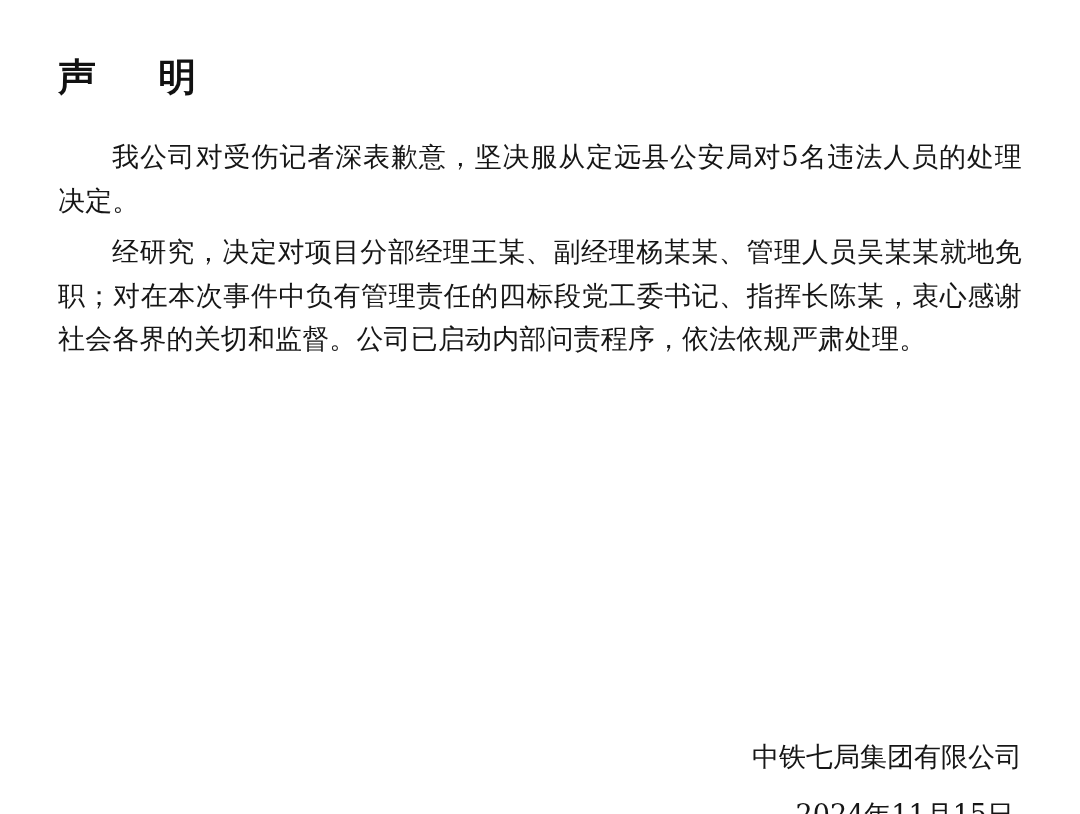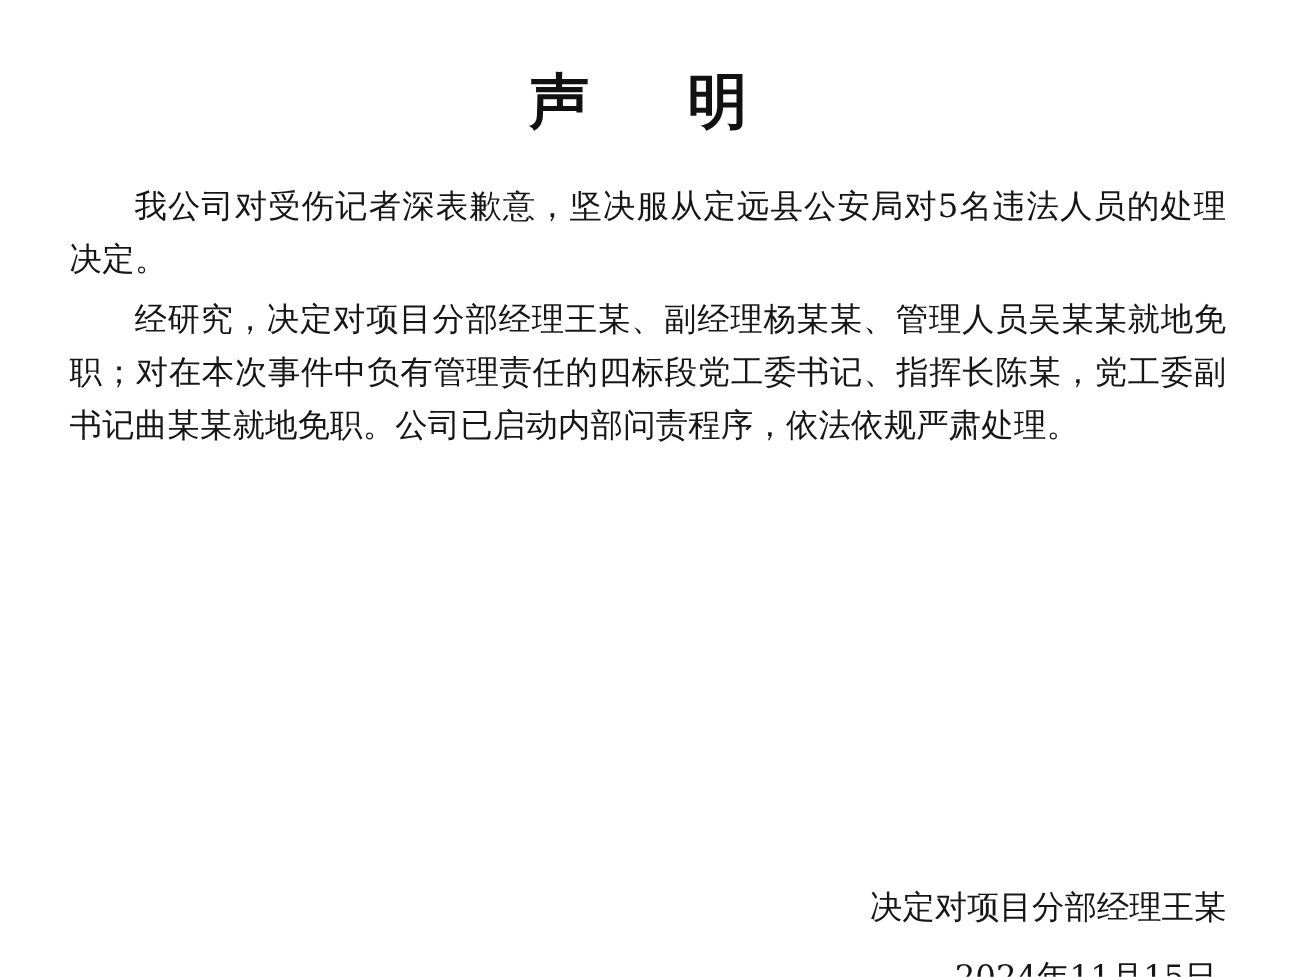--- a/index.html
+++ b/index.html
@@ -16,22 +16,21 @@
   }
   .page {
     position: relative;
     width: 1080px;
     height: 814px;
     box-sizing: border-box;
     padding: 0 58px;
     background: #ffffff;
   }
   .doc-title {
-    text-align: center;
-    font-size: 50px;
+    font-size: 38px;
     font-weight: bold;
     letter-spacing: 0.32em;
     margin: 52px 0 0 0;
     padding: 0;
     line-height: 1.3;
     color: #111111;
   }
   .body-block {
     margin-top: 34px;
   }
@@ -67,21 +66,21 @@
 </style>
 </head>
 <body>
 
 <div class="page">
 
   <h1 class="doc-title">声　明</h1>
 
   <div class="body-block">
     <p class="para">我公司对受伤记者深表歉意，坚决服从定远县公安局对5名违法人员的处理决定。</p>
-    <p class="para">经研究，决定对项目分部经理王某、副经理杨某某、管理人员吴某某就地免职；对在本次事件中负有管理责任的四标段党工委书记、指挥长陈某，党工委副书记曲某某就地免职。公司已启动内部问责程序，依法依规严肃处理。</p>
+    <p class="para">经研究，决定对项目分部经理王某、副经理杨某某、管理人员吴某某就地免职；对在本次事件中负有管理责任的四标段党工委书记、指挥长陈某，衷心感谢社会各界的关切和监督。公司已启动内部问责程序，依法依规严肃处理。</p>
   </div>
 
   <div class="signature-block">
-    <p class="sig-company">决定对项目分部经理王某</p>
+    <p class="sig-company">中铁七局集团有限公司</p>
     <p class="sig-date">2024年11月15日</p>
   </div>
 
 </div>
 
 </body></html>

